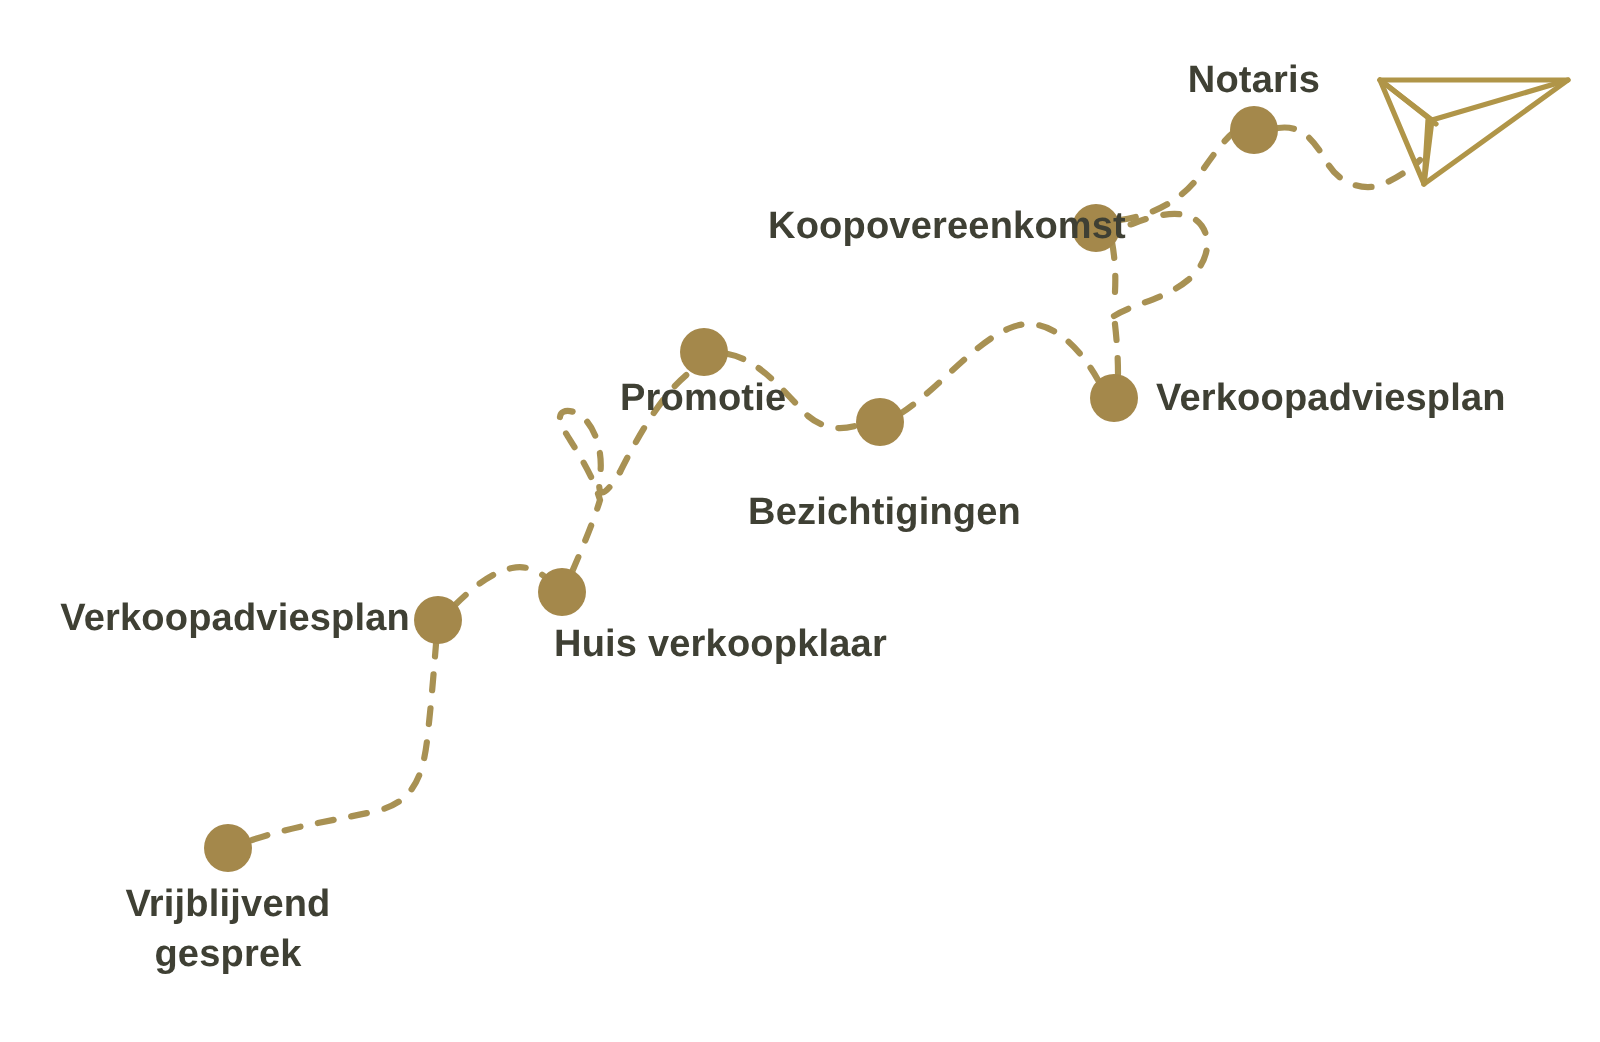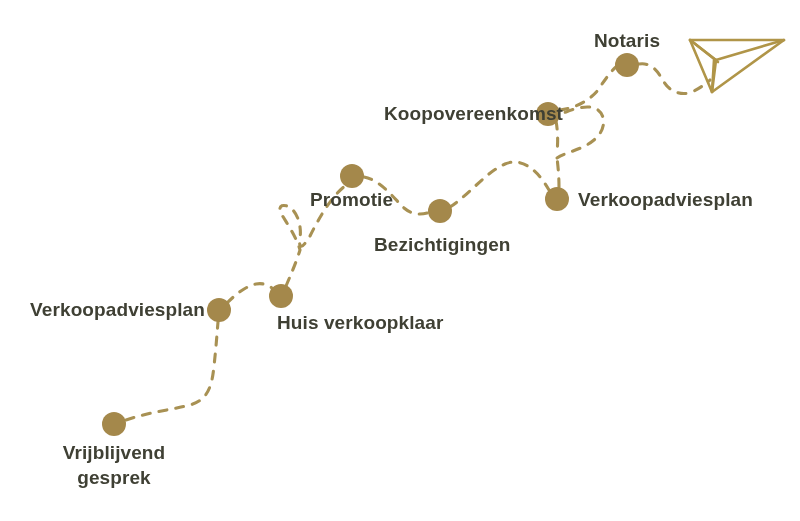--- a/index.html
+++ b/index.html
@@ -76,19 +76,19 @@
         <circle cx="627" cy="65" r="12" fill="#a4884b"></circle>
       </g>
   </svg>
 
   <div id="labels-layer">
       <div class="step-label label-center" style="top: 440px; left: 0px; width: 100%; text-align: center; transform: translateX(-286px);">Vrijblijvend
 gesprek</div>
       <div class="step-label label-left" style="top: 297px; left: 0px; width: 205px; ">Verkoopadviesplan</div>
       <div class="step-label label-right" style="top: 310px; left: 277px; text-align: center;">Huis verkoopklaar</div>
       <div class="step-label label-right" style="top: 139px; left: 310px; text-align: left; margin-top: 48px;">Promotie</div>
-      <div class="step-label label-right" style="top: 232px; left: 374px; text-align: left;">Bezichtigingen</div>
+      <div class="step-label label-right" style="top: 244px; left: 374px; text-align: left;">Bezichtigingen</div>
       <div class="step-label label-left" style="top: 101px; left: 0px; width: 528px; text-align: right; padding-left: 35px;">Koopovereenkomst</div>
       <div class="step-label label-right" style="top: 187px; left: 578px; text-align: left;">Verkoopadviesplan</div>
       <div class="step-label label-center" style="top: 28px; left: 0px; width: 100%; text-align: center; transform: translateX(227px);">Notaris</div>
     </div>
 
 </div>
 
 </body></html>

